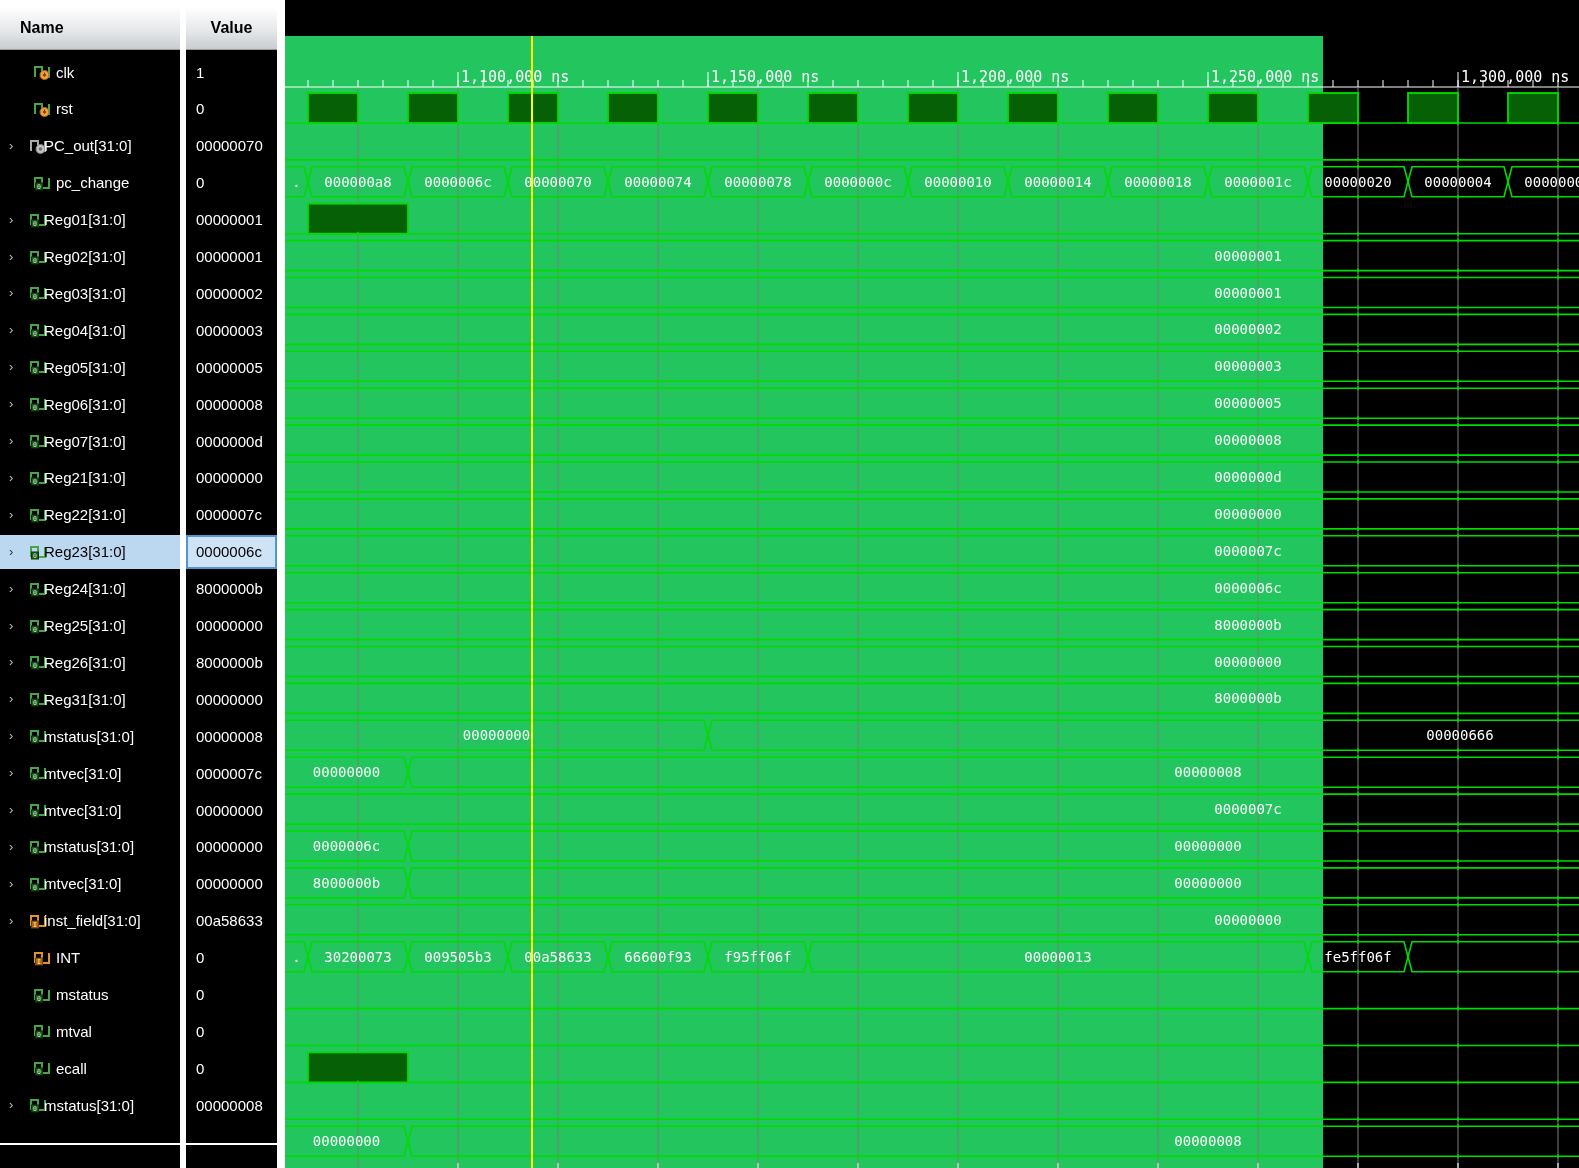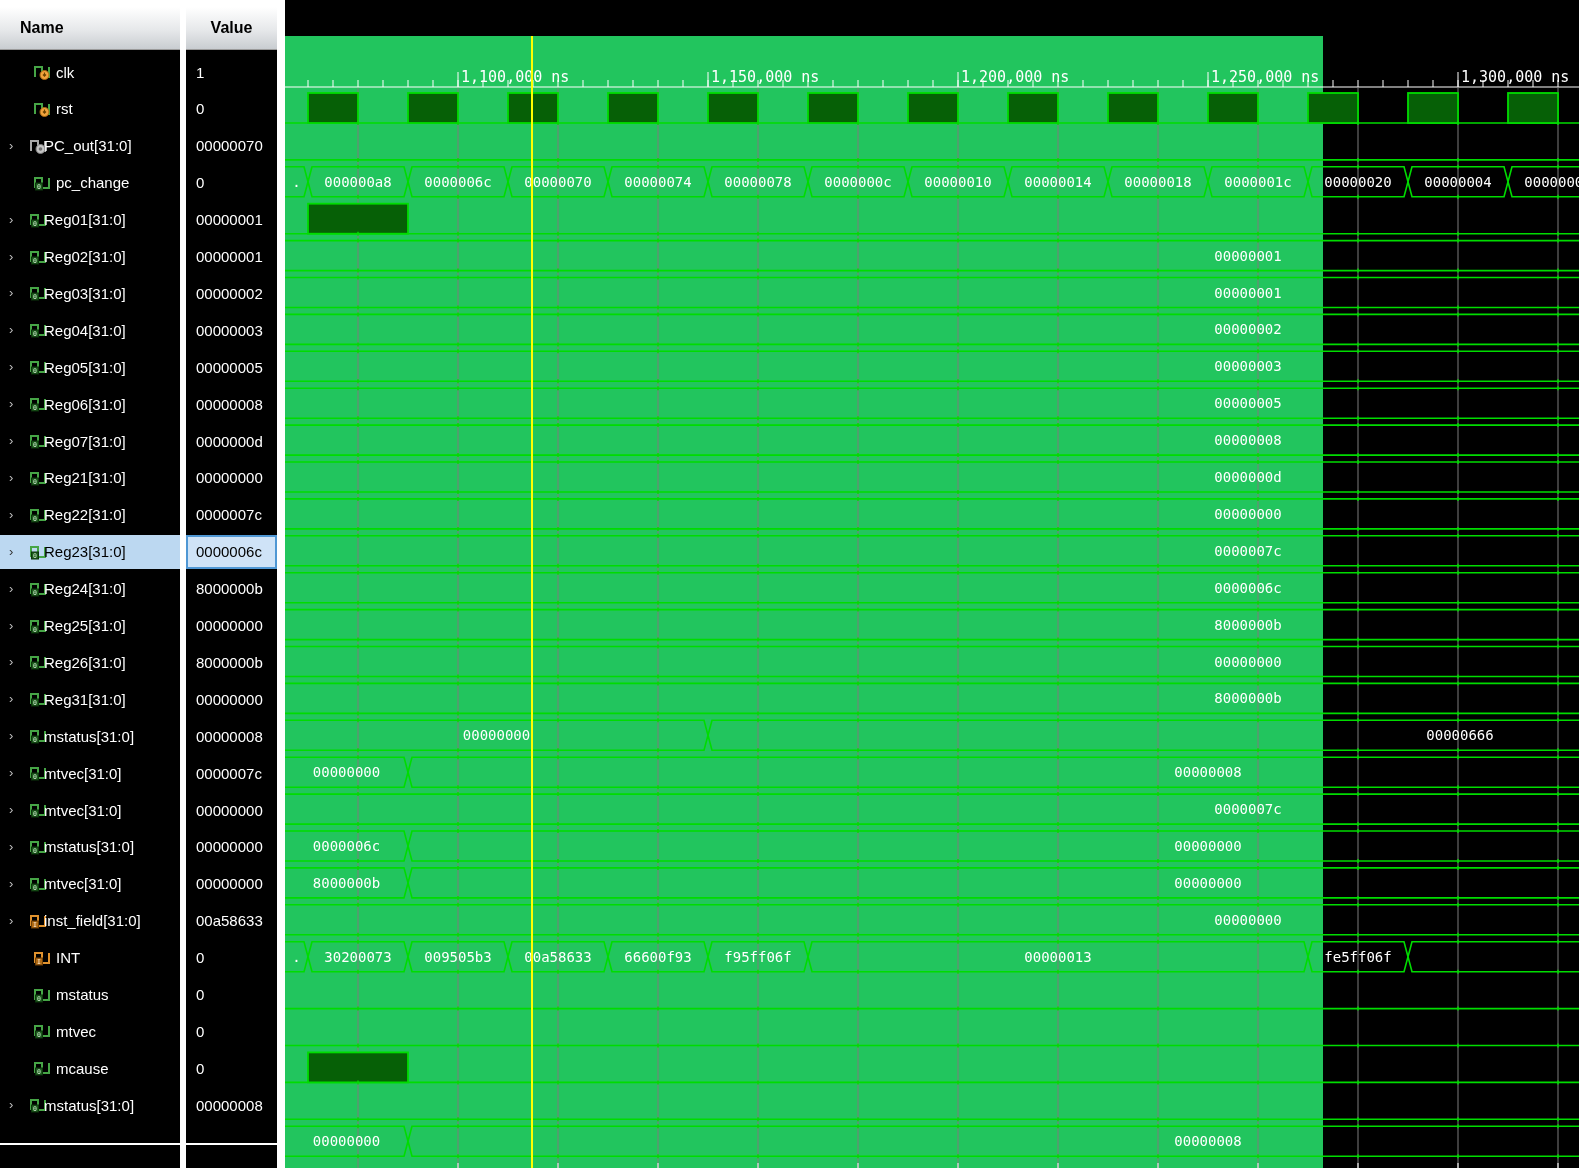--- a/index.html
+++ b/index.html
@@ -296,30 +296,30 @@
             </svg></span>
           <span class="sig-name noexp">mstatus</span>
         </div>
         <div class="val-cell" style="top: 977.5px;">0</div>
         <div class="sig-row" style="top: 1014.4px;">
           <span class="sig-icon noexp"><svg width="18" height="16" viewBox="0 0 18 16" xmlns="http://www.w3.org/2000/svg">
     <path d="M2 13 V3 H9 V13 H16 V3" fill="none" stroke="#46a546" stroke-width="2"></path>
               <rect x="2.5" y="8" width="7" height="7" fill="#1c5c1c" stroke="#0c350c"></rect>
              <text x="6" y="14" font-size="6.5" fill="#cfe8cf" text-anchor="middle">0</text>
             </svg></span>
-          <span class="sig-name noexp">mtvec</span>
+          <span class="sig-name noexp">mtval</span>
         </div>
         <div class="val-cell" style="top: 1014.4px;">0</div>
         <div class="sig-row" style="top: 1051.3px;">
           <span class="sig-icon noexp"><svg width="18" height="16" viewBox="0 0 18 16" xmlns="http://www.w3.org/2000/svg">
     <path d="M2 13 V3 H9 V13 H16 V3" fill="none" stroke="#46a546" stroke-width="2"></path>
               <rect x="2.5" y="8" width="7" height="7" fill="#1c5c1c" stroke="#0c350c"></rect>
              <text x="6" y="14" font-size="6.5" fill="#cfe8cf" text-anchor="middle">0</text>
             </svg></span>
-          <span class="sig-name noexp">mcause</span>
+          <span class="sig-name noexp">ecall</span>
         </div>
         <div class="val-cell" style="top: 1051.3px;">0</div>
         <div class="sig-row" style="top: 1088.2px;">
           <span class="expander">›</span>
           <span class="sig-icon"><svg width="18" height="16" viewBox="0 0 18 16" xmlns="http://www.w3.org/2000/svg">
     <path d="M2 13 V3 H9 V13 H16 V3" fill="none" stroke="#46a546" stroke-width="2"></path>
               <rect x="2.5" y="8" width="7" height="7" fill="#1c5c1c" stroke="#0c350c"></rect>
              <text x="6" y="14" font-size="6.5" fill="#cfe8cf" text-anchor="middle">0</text>
             </svg></span>
           <span class="sig-name">mstatus[31:0]</span>

